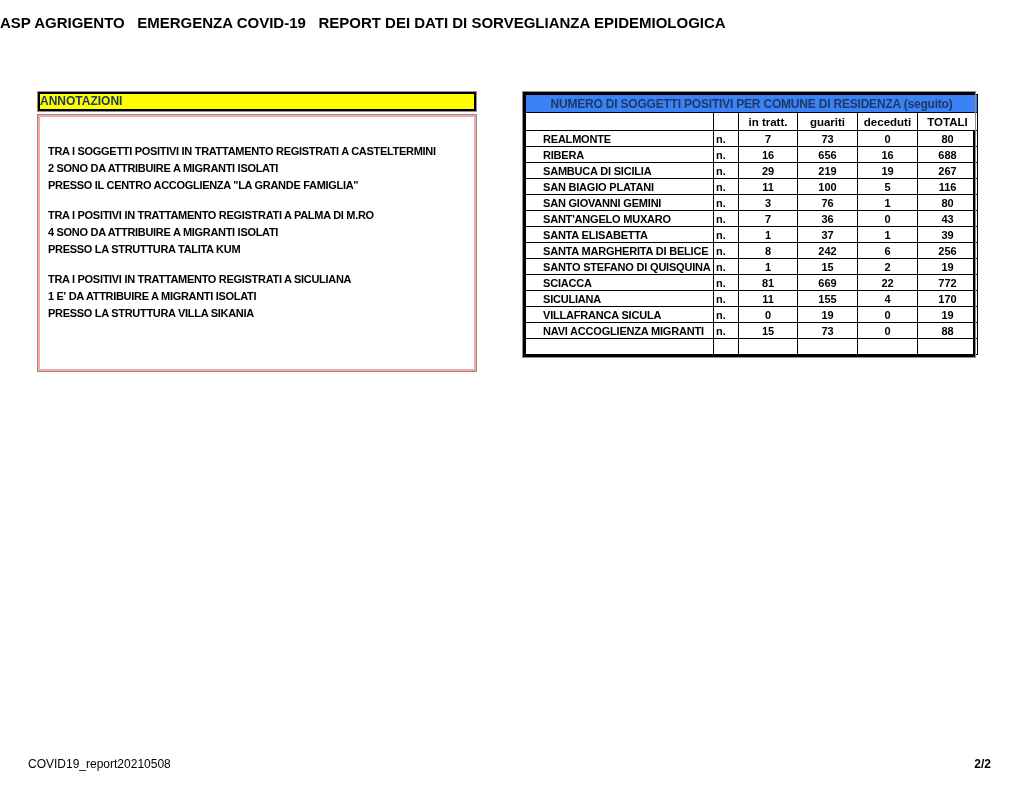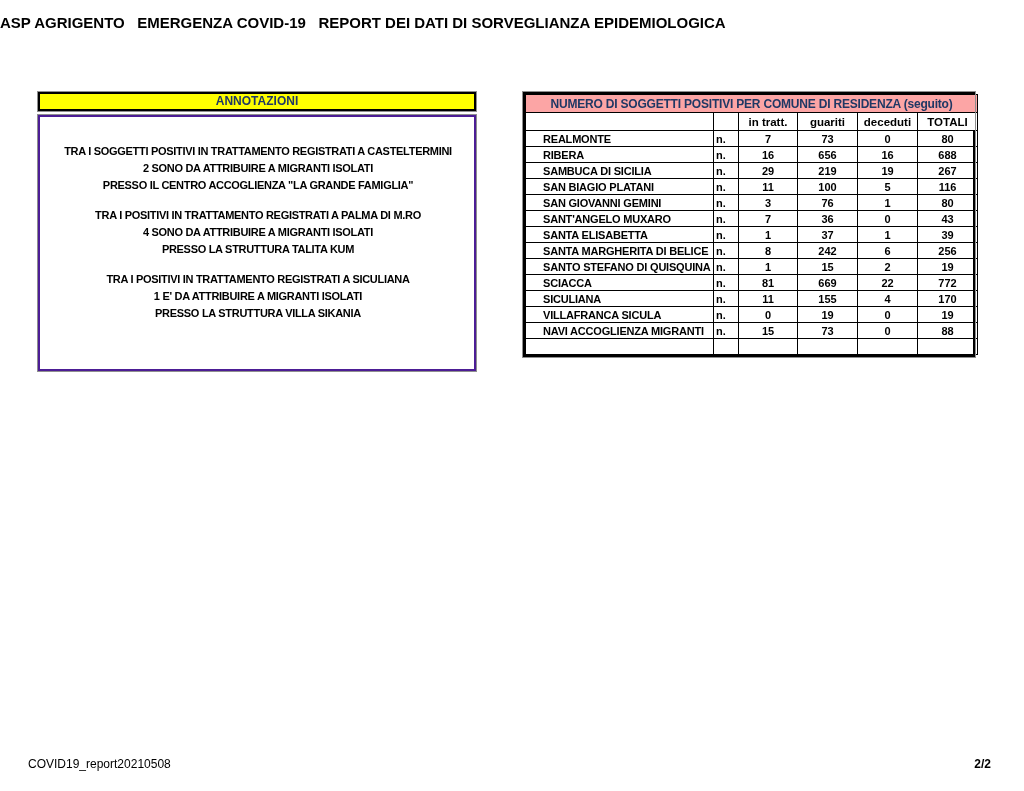--- a/index.html
+++ b/index.html
@@ -8,40 +8,40 @@
     font-family:"Liberation Sans",sans-serif;color:#000;margin:0 auto;overflow:hidden;
   }
   .doc-title{
     position:absolute;top:14px;left:0;width:100%;text-align:left;
     font-size:15px;font-weight:700;white-space:pre;color:#000;
   }
   
   .ann{position:absolute;left:38px;top:92px;width:438px;}
   .strip{
     box-sizing:border-box;border:2px solid #000;outline:1px solid #8f8f8f;
-    background:#FFFF00;height:19px;line-height:15px;text-align:center;
+    background:#FFFF00;height:19px;line-height:15px;
     font-size:12px;font-weight:700;color:#1F3864;
   }
   .ann-body{
-    box-sizing:border-box;margin-top:4px;border:2px solid #4c1d95;outline:1px solid #8f8f8f;
-    height:256px;padding:26px 6px 0 8px;background:#fff;overflow:hidden;text-align:center;
+    box-sizing:border-box;margin-top:4px;border:2px solid #fca5a5;outline:1px solid #8f8f8f;
+    height:256px;padding:26px 6px 0 8px;background:#fff;overflow:hidden;
   }
   .note{
     margin:0 0 13px 0;font-size:11px;line-height:17px;font-weight:700;
     letter-spacing:-0.3px;white-space:pre;color:#000;
   }
   
   .tbl-wrap{
     position:absolute;left:523px;top:92px;width:452px;box-sizing:border-box;
     border:2px solid #000;outline:1px solid #8f8f8f;background:#fff;
   }
   table{border-collapse:collapse;width:100%;table-layout:fixed;}
   th,td{border:1px solid #000;font-weight:700;color:#000;overflow:hidden;white-space:nowrap;padding:0;}
   .t-title th{
-    background:#fca5a5;color:#1F3864;font-size:12px;letter-spacing:-0.2px;
+    background:#3b82f6;color:#1F3864;font-size:12px;letter-spacing:-0.2px;
     height:17px;
   }
   .t-cols th{font-size:11.5px;height:17px;text-align:center;background:#fff;}
   td{height:15px;font-size:11px;}
   td.c-name{text-align:left;padding-left:17px;letter-spacing:-0.2px;}
   td.c-n{text-align:left;padding-left:2px;}
   td.c-num{text-align:center;}
   
   .footer-left{position:absolute;left:28px;top:757px;font-size:12px;font-weight:400;}
   .footer-right{position:absolute;right:33px;top:757px;font-size:12px;font-weight:700;}

